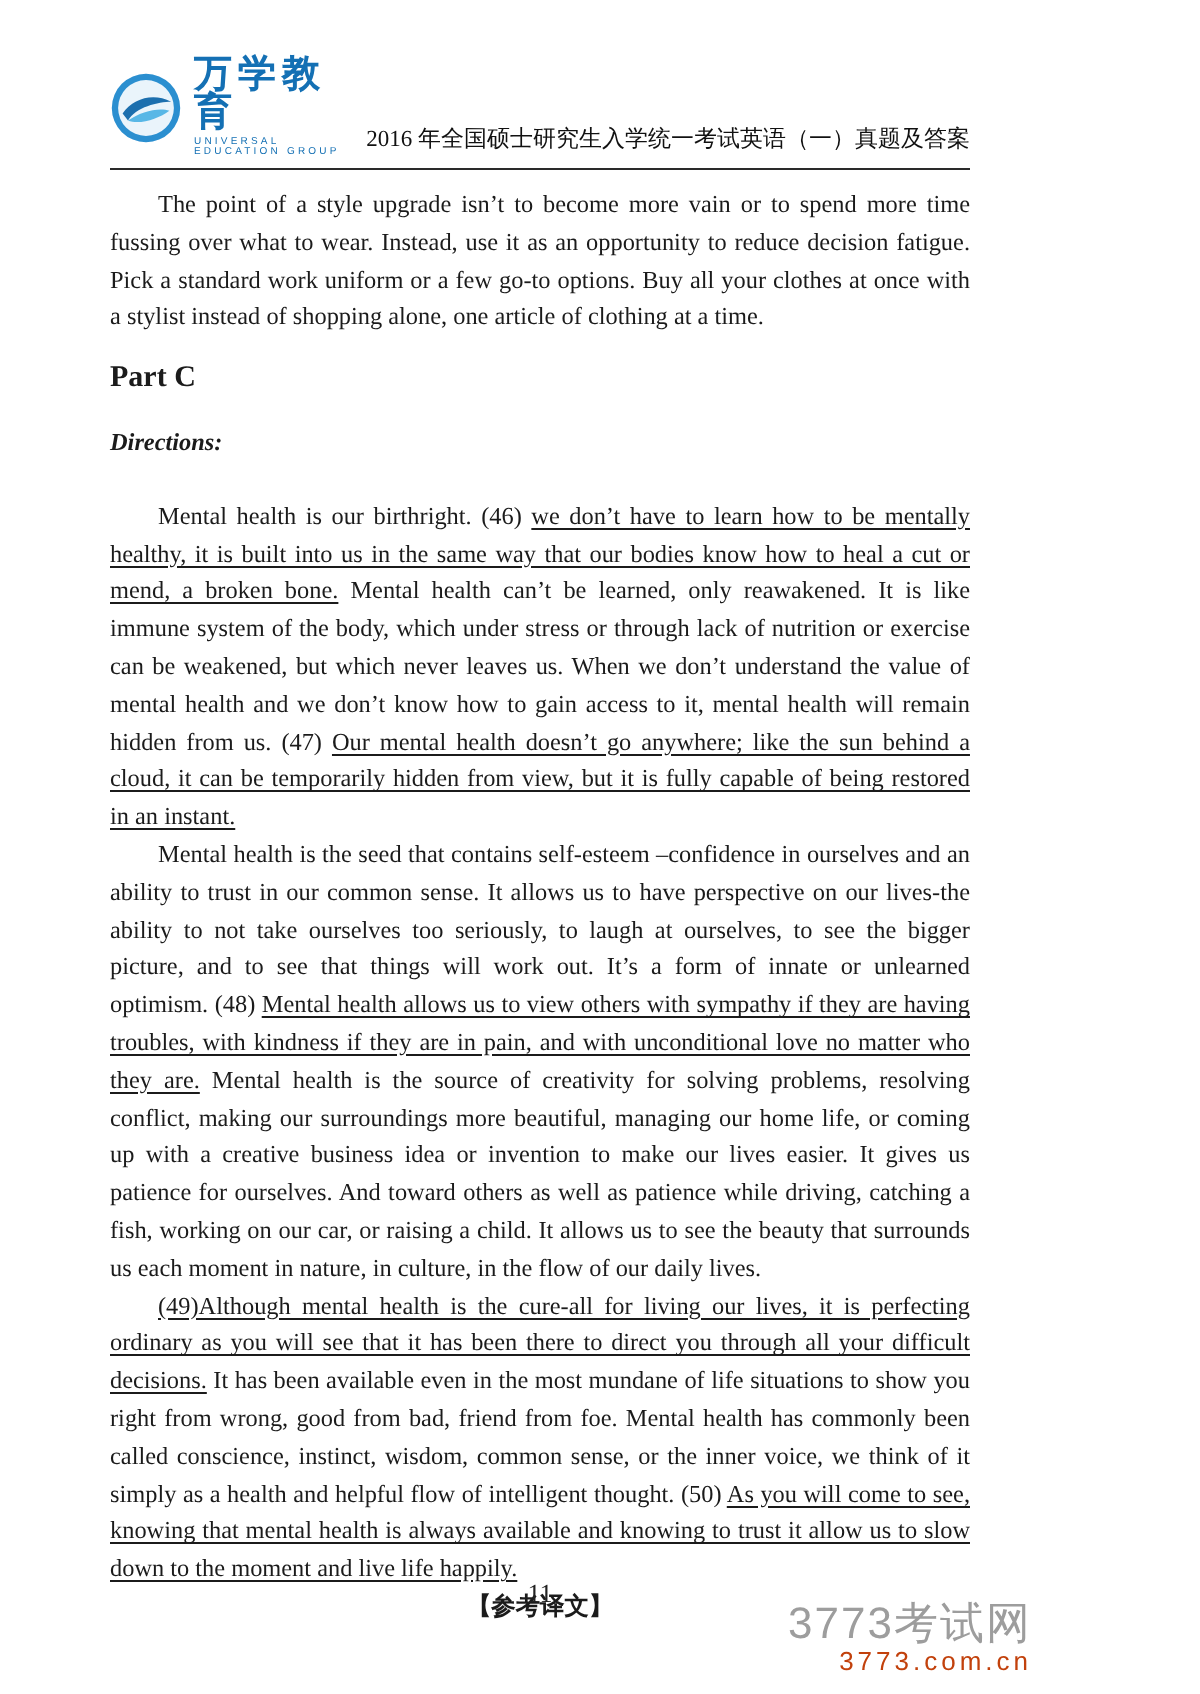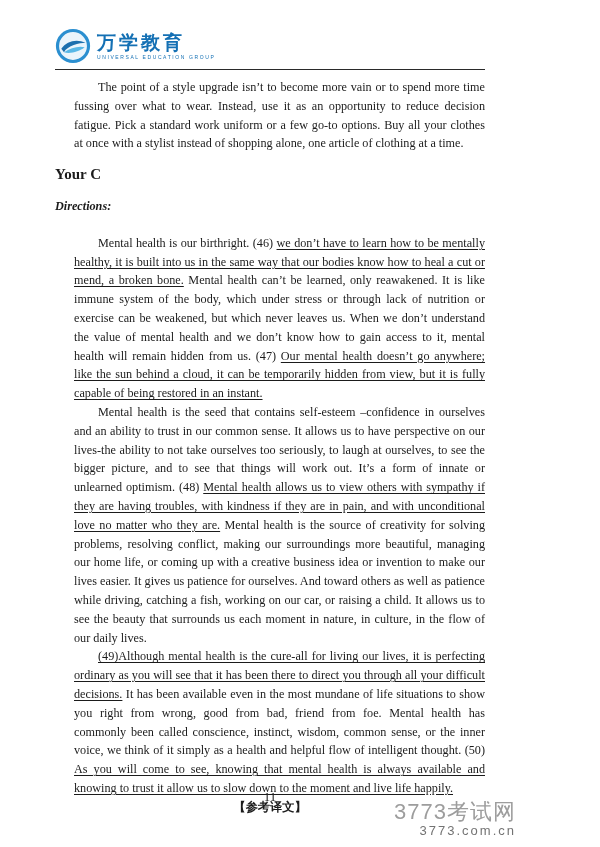--- a/index.html
+++ b/index.html
@@ -48,21 +48,21 @@
     white-space: nowrap;
   }
   
   .content {
     margin-top: 8px;
     font-size: 12.2px;
     line-height: 18.8px;
     text-align: justify;
   }
   .body-para { text-align: justify; }
-  .indent { text-indent: 24px; margin-left: 19px; }
+  .indent { text-indent: 24px; }
   .part-heading {
     font-size: 15px;
     font-weight: bold;
     margin: 12px 0 13px 0;
     text-align: left;
   }
   .directions-label { font-weight: bold; font-style: italic; }
   .directions-text { margin-bottom: 0; }
   .translation-block { margin-top: 18px; }
   .u { text-decoration: underline; text-underline-offset: 2px; }
@@ -84,21 +84,21 @@
     line-height: 1.15;
   }
   .wm-line1 {
     font-size: 22px;
     font-weight: normal;
     color: #9d9d9d;
     letter-spacing: 1px;
   }
   .wm-line2 {
     font-size: 13px;
-    color: #737373;
+    color: #c2410c;
     letter-spacing: 2px;
   }
 </style>
 </head>
 <body>
 
 <div class="page">
 
   <header class="header">
     <div class="logo">
@@ -108,26 +108,27 @@
           <path d="M20 1 A19 19 0 0 1 39 20 A19 19 0 0 1 20 39 A19 19 0 0 1 1 20 A19 19 0 0 1 20 1 Z M20 4.5 A15.5 15.5 0 1 0 20 35.5 A15.5 15.5 0 0 0 20 4.5 Z" fill="#2b8fd0"></path>
           <path d="M7 23 C 13 14.5, 24 11.5, 34 16.5 C 27 16.5, 14 19.5, 10 27 Z" fill="#1c6fae"></path>
           <path d="M10 27 C 17 22, 27 19.5, 33 21.5 C 27 26, 16.5 29.5, 10 27 Z" fill="#58b7e6"></path>
         </svg>
       </span>
       <span class="logo-text-wrap">
         <span class="logo-text">万学教育</span>
         <span class="logo-subtext">UNIVERSAL EDUCATION GROUP</span>
       </span>
     </div>
+    <div class="header-title">2016 年全国硕士研究生入学统一考试英语（一）真题及答案</div>
   </header>
 
   <main class="content">
     <p class="body-para indent">The point of a style upgrade isn’t to become more vain or to spend more time fussing over what to wear. Instead, use it as an opportunity to reduce decision fatigue. Pick a standard work uniform or a few go-to options. Buy all your clothes at once with a stylist instead of shopping alone, one article of clothing at a time.</p>
 
-    <h2 class="part-heading">Your C</h2>
+    <h2 class="part-heading">Part C</h2>
 
     <p class="directions-label">Directions:</p>
 
     <div class="translation-block">
         <p class="body-para indent"><span>Mental health is our birthright. (46) </span><span class="u">we don’t have to learn how to be mentally healthy, it is built into us in the same way that our bodies know how to heal a cut or mend, a broken bone.</span><span> Mental health can’t be learned, only reawakened. It is like immune system of the body, which under stress or through lack of nutrition or exercise can be weakened, but which never leaves us. When we don’t understand the value of mental health and we don’t know how to gain access to it, mental health will remain hidden from us. (47) </span><span class="u">Our mental health doesn’t go anywhere; like the sun behind a cloud, it can be temporarily hidden from view, but it is fully capable of being restored in an instant.</span></p>
         <p class="body-para indent"><span>Mental health is the seed that contains self-esteem –confidence in ourselves and an ability to trust in our common sense. It allows us to have perspective on our lives-the ability to not take ourselves too seriously, to laugh at ourselves, to see the bigger picture, and to see that things will work out. It’s a form of innate or unlearned optimism. (48) </span><span class="u">Mental health allows us to view others with sympathy if they are having troubles, with kindness if they are in pain, and with unconditional love no matter who they are.</span><span> Mental health is the source of creativity for solving problems, resolving conflict, making our surroundings more beautiful, managing our home life, or coming up with a creative business idea or invention to make our lives easier. It gives us patience for ourselves. And toward others as well as patience while driving, catching a fish, working on our car, or raising a child. It allows us to see the beauty that surrounds us each moment in nature, in culture, in the flow of our daily lives.</span></p>
         <p class="body-para indent"><span class="u">(49)Although mental health is the cure-all for living our lives, it is perfecting ordinary as you will see that it has been there to direct you through all your difficult decisions.</span><span> It has been available even in the most mundane of life situations to show you right from wrong, good from bad, friend from foe. Mental health has commonly been called conscience, instinct, wisdom, common sense, or the inner voice, we think of it simply as a health and helpful flow of intelligent thought. (50) </span><span class="u">As you will come to see, knowing that mental health is always available and knowing to trust it allow us to slow down to the moment and live life happily.</span></p>
       </div>
 
     <p class="reference-label">【参考译文】</p>

